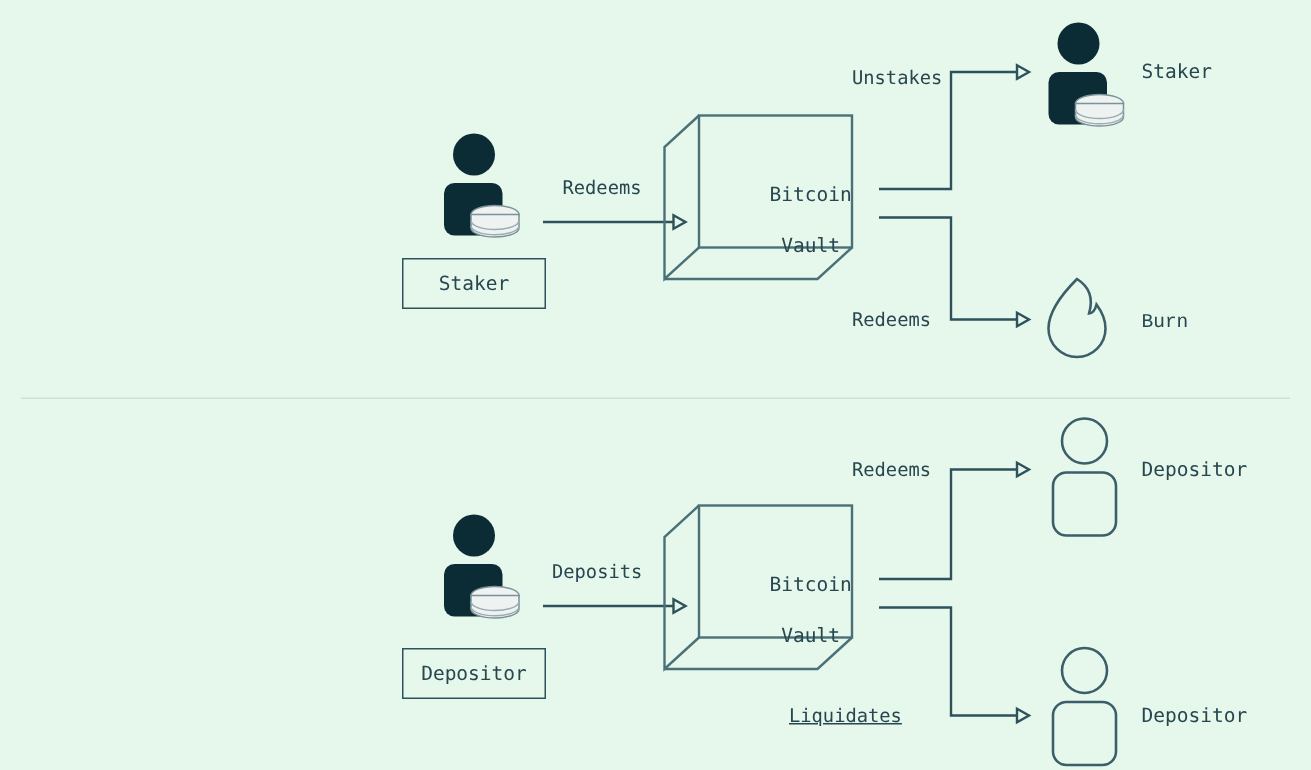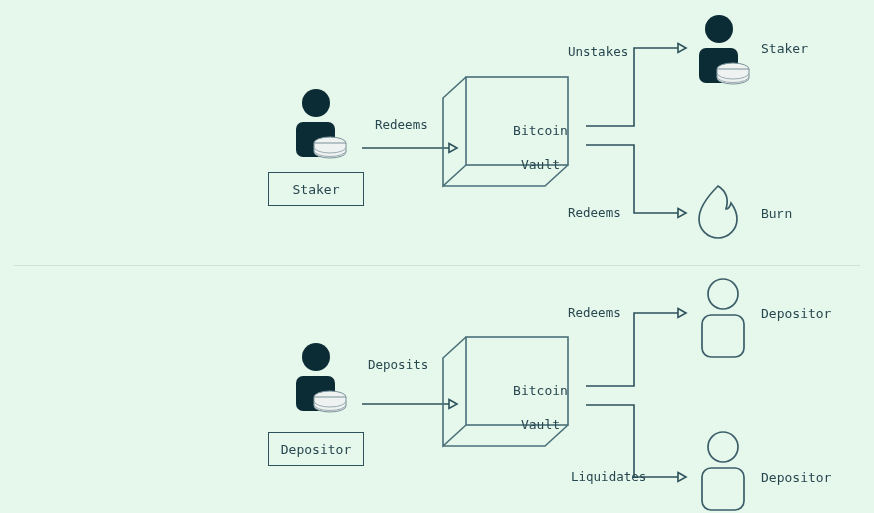--- a/index.html
+++ b/index.html
@@ -200,24 +200,24 @@
       </g>
     </svg>
 
     <div class="vault-text" style="left:466px;top:108px;width:102px;">
       <span>Bitcoin</span><br>
       <span>Vault</span>
     </div>
 
     <div class="boxlabel" style="left:268px;top:175px;width:96px;height:34px;">Depositor</div>
 
-    <div class="edge-label" style="left:368px;top:100px;">Deposits</div>
+    <div class="edge-label" style="left:368px;top:116px;">Deposits</div>
 
     <div class="edge-label" style="left:568px;top:48px;">Redeems</div>
 
-    <div class="edge-label" style="left:571px;top:212px;">Liquidates</div>
+    <div class="edge-label" style="left:526px;top:212px;text-decoration:underline;">Liquidates</div>
 
     <div class="node-label" style="left:761px;top:49px;">Depositor</div>
 
     <div class="node-label" style="left:761px;top:213px;">Depositor</div>
   </div>
 
 </div>
 
 </body></html>

